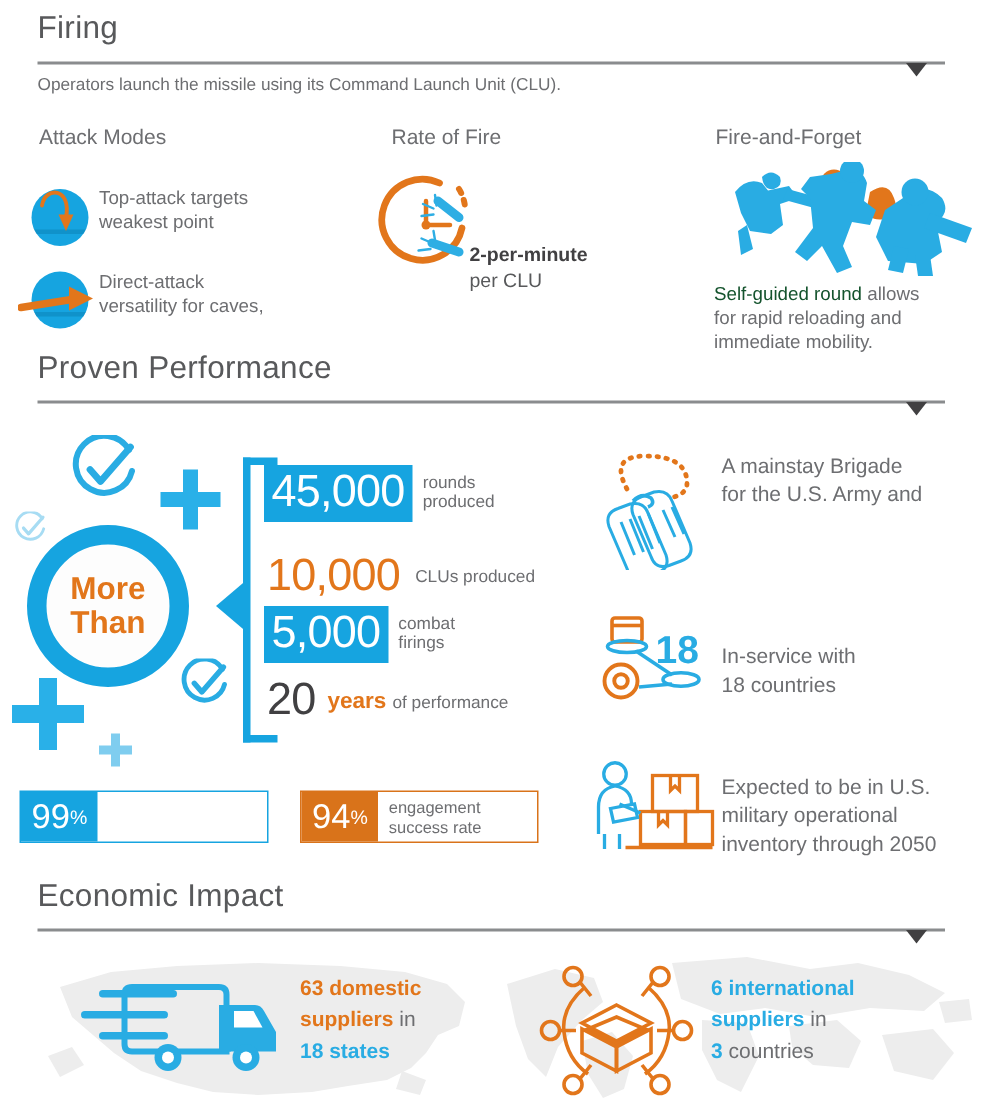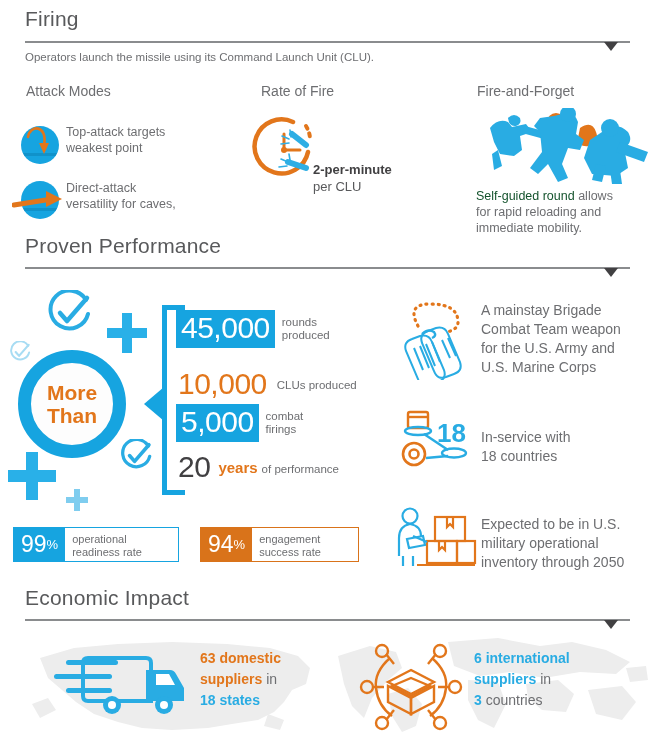--- a/index.html
+++ b/index.html
@@ -330,24 +330,20 @@
     <span class="lbl orange-b" style="margin-left:0;">years</span>
     <span style="font-size:11.5px;"> of performance</span>
   </div>
 </div>
 
 <div class="chip blue" style="left:14px; top:528px; width:164px;">
   <div class="pct">
       <span>99</span>
       <sup>%</sup>
     </div>
-  <div class="desc">
-    <div>operational</div>
-    <div>readiness rate</div>
-  </div>
 </div>
 <div class="chip orange" style="left:201px; top:528px; width:157px;">
   <div class="pct">
       <span>94</span>
       <sup>%</sup>
     </div>
   <div class="desc">
     <div>engagement</div>
     <div>success rate</div>
   </div>
@@ -360,23 +356,21 @@
       <path d="M44 28 q9 -2 12 6 l12 28 q3 9 -6 12 l-8 3 q-9 3 -12 -6 l-12 -28 q-3 -9 6 -12 z"></path>
       <path d="M28 36 q9 -2 12 6 l12 28 q3 9 -6 12 l-8 3 q-9 3 -12 -6 l-12 -28 q-3 -9 6 -12 z"></path>
       <path d="M22 48 l9 22 M28 46 l9 22 M34 44 l9 22 M40 42 l8 20"></path>
       <path d="M50 40 l8 18 M56 38 l8 18"></path>
       <path d="M30 34 q6 -6 12 -2 q3 4 -2 6" stroke-width="2.4"></path>
     </g>
   </svg>
 </div>
 <div class="abs big-txt" style="left:481px; top:301px;">
   <div>A mainstay Brigade</div>
-  <div>Combat Team weapon</div>
   <div>for the U.S. Army and</div>
-  <div>U.S. Marine Corps</div>
 </div>
 
 <div class="abs" style="left:396px; top:406px;">
   <svg width="80" height="62" viewBox="0 0 80 62">
     <g stroke="#e2761b" stroke-width="2.4" fill="none">
       <rect x="12" y="6" width="20" height="16" rx="2"></rect>
       <path d="M12 11 h20"></path>
     </g>
     <g stroke="#29ace3" stroke-width="2.4" fill="none">
       <ellipse cx="22" cy="25" rx="13" ry="4"></ellipse>

